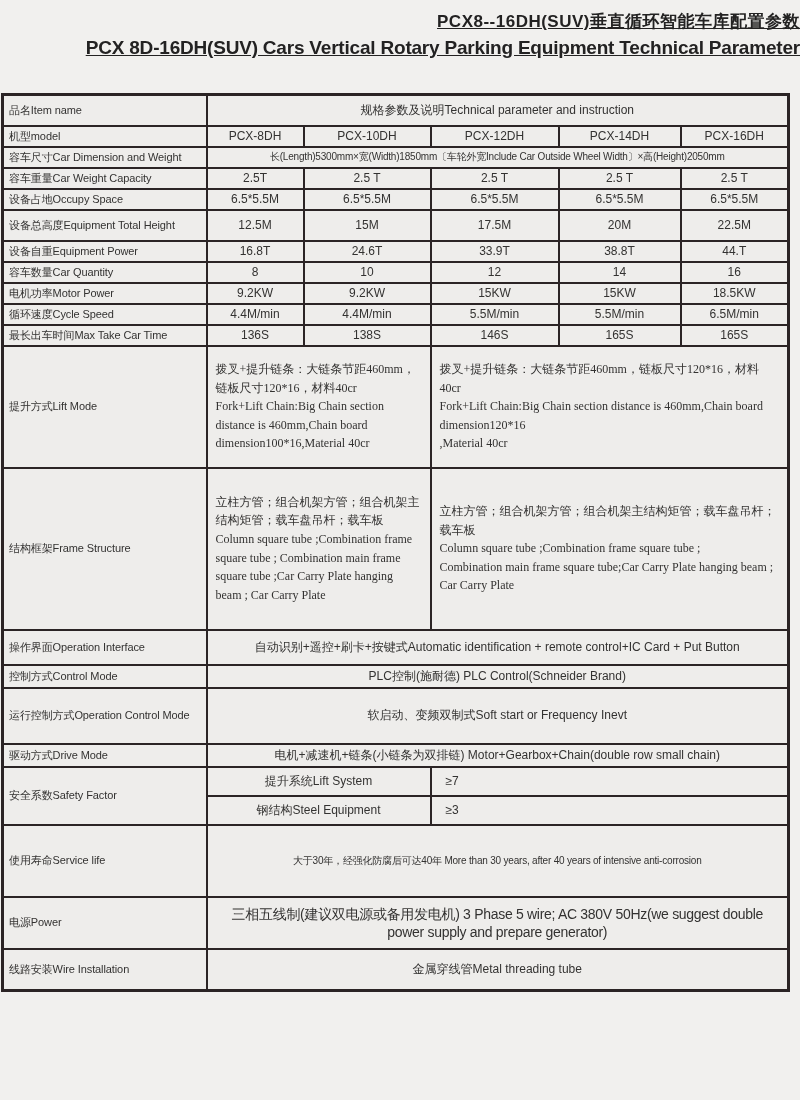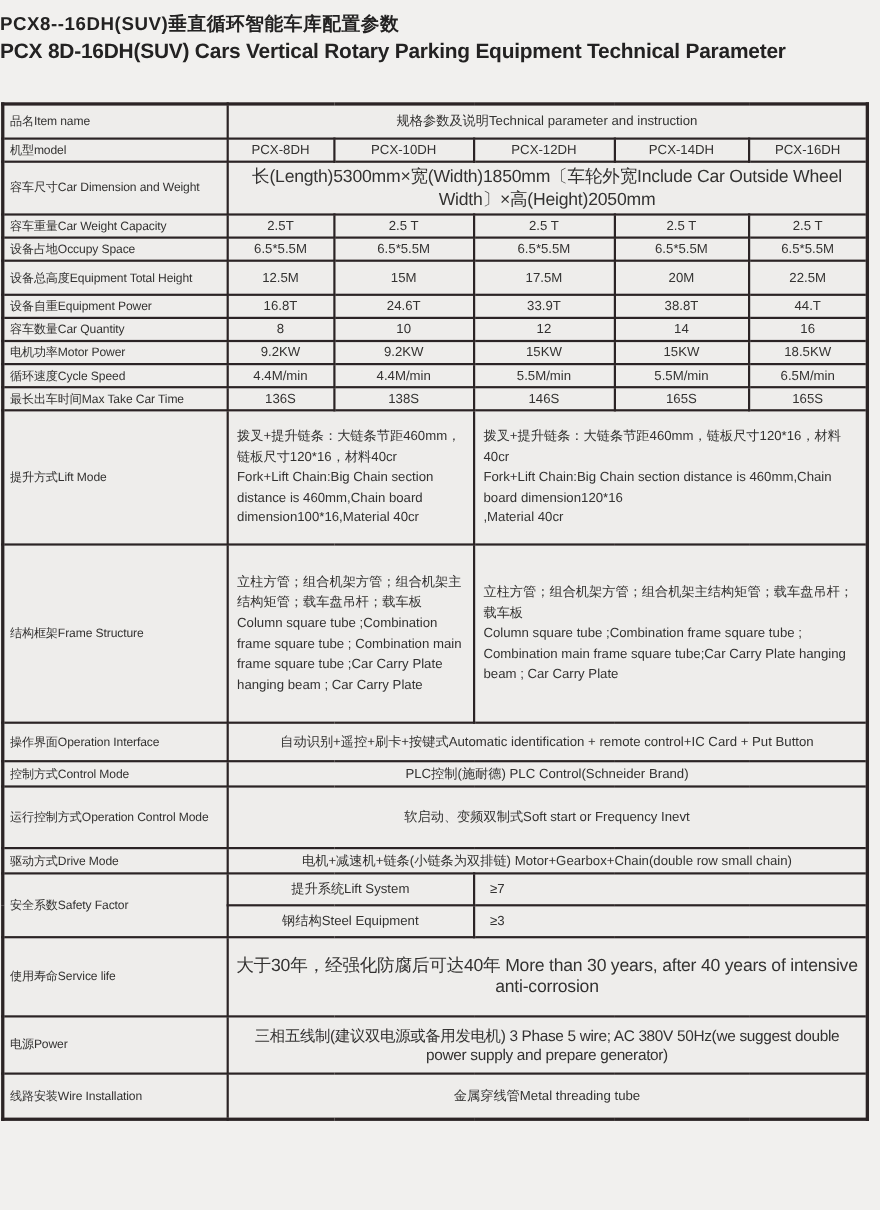--- a/index.html
+++ b/index.html
@@ -12,21 +12,21 @@
   *{box-sizing:border-box;}
   html,body{margin:0;padding:0;}
   body{
     width:800px;height:1100px;
     background:var(--page-bg);
     font-family:"Liberation Sans", sans-serif;
     color:var(--ink);
     overflow:hidden;
   }
   .page{position:relative;width:800px;height:1100px;}
-  .title-block{padding-top:10px;text-align:left;color:var(--title-ink);}
+  .title-block{padding-top:10px;text-align:right;color:var(--title-ink);text-decoration:underline;}
   .title-cn{font-size:17px;font-weight:bold;letter-spacing:.5px;}
   .title-en{font-size:19px;font-weight:bold;margin-top:4px;letter-spacing:-0.2px;}
 
   table.param-table{
     position:absolute;left:1px;top:93px;
     width:786px;
     border-collapse:collapse;
     table-layout:fixed;
     background:var(--cell-bg);
     border:3px solid var(--line);
@@ -39,28 +39,29 @@
     color:var(--ink);
     overflow:hidden;
   }
   td.label{
     text-align:left;
     padding-left:5px;
     font-size:11px;
     letter-spacing:-0.1px;
   }
   td.val{text-align:center;}
-  td.fit{font-size:16px;letter-spacing:-0.2px;}
+  td.fit{font-size:10px;letter-spacing:-0.2px;}
   td.small{font-size:14px;letter-spacing:-0.3px;}
   td.block{
     text-align:left;
     white-space:pre-line;
     line-height:1.55;
     padding:6px 8px;
     font-size:12px;
+    font-family:Liberation Serif, serif;
   }
   td.ge{text-align:left;padding-left:14px;}
   tr.h31{height:31px} tr.h32{height:20px} tr.h35{height:35px}
   tr.h56{height:56px} tr.h122{height:122px} tr.h162{height:162px}
   tr.h29{height:29px} tr.h60{height:72px} tr.h52{height:52px} tr.h42{height:42px}
 </style>
 </head>
 <body>
 
 <div class="page">

